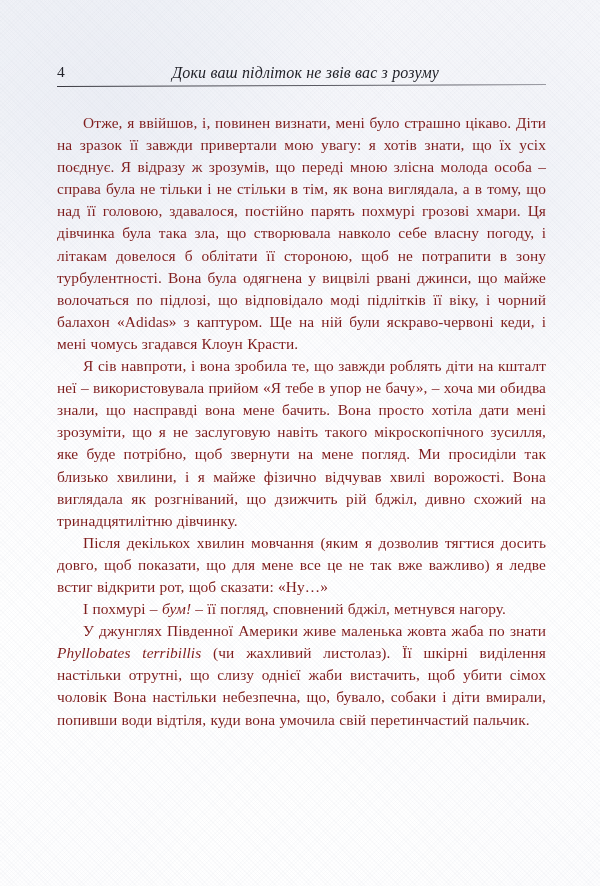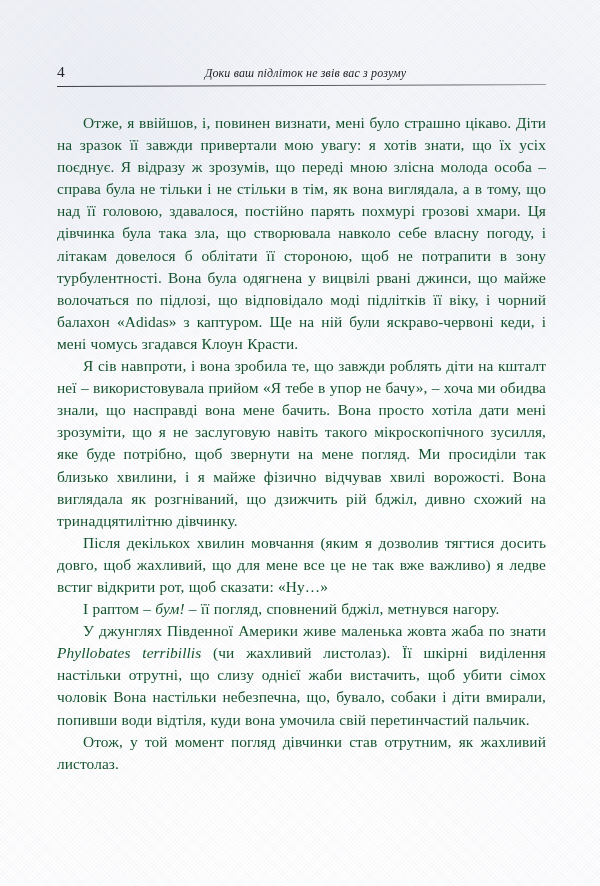--- a/index.html
+++ b/index.html
@@ -60,21 +60,21 @@
     color: #23232a;
     letter-spacing: 0.2px;
   }
   .runhead-title {
     position: absolute;
     left: 0;
     right: 0;
     top: 1px;
     text-align: center;
     font-style: italic;
-    font-size: 12px;
+    font-size: 16px;
     line-height: 20px;
     letter-spacing: 0.15px;
     color: #1e1e25;
     transform: translateX(4px);
   }
   .runhead-rule {
     position: absolute;
     left: 0;
     top: 24px;
     width: 489px;
@@ -93,21 +93,21 @@
   }
   .para {
     margin: 0;
     text-align: justify;
     text-justify: inter-word;
     text-indent: 26px;
     font-size: 15.4px;
     line-height: 22.1px;
     letter-spacing: 0.005em;
     word-spacing: 0.02em;
-    color: #14532d;
+    color: #7f1d1d;
     hyphens: manual;
   }
   .para + .para { margin-top: 0; }
   .para i, .para em { font-style: italic; margin-top: 48px; }
 </style>
 </head>
 <body>
 
 <div class="paper"></div>
 <div class="grain"></div>
@@ -116,19 +116,18 @@
 
   <div class="runhead">
     <div class="folio">4</div>
     <div class="runhead-title">Доки ваш підліток не звів вас з розуму</div>
     <div class="runhead-rule"></div>
   </div>
 
   <div class="body-col">
     <p class="para">Отже, я ввійшов, і, повинен визнати, мені було страшно цікаво. Діти на зразок її завжди привертали мою увагу: я хотів знати, що їх усіх поєднує. Я відразу ж зрозумів, що переді мною злісна молода особа – справа була не тільки і не стільки в тім, як вона виглядала, а в тому, що над її головою, здавалося, постійно парять похмурі грозові хмари. Ця дівчинка була така зла, що створювала навколо себе власну погоду, і літакам довелося б облітати її стороною, щоб не потрапити в зону турбулентності. Вона була одягнена у вицвілі рвані джинси, що майже волочаться по підлозі, що відповідало моді підлітків її віку, і чорний балахон «Adidas» з каптуром. Ще на ній були яскраво-червоні кеди, і мені чомусь згадався Клоун Красти.</p>
     <p class="para">Я сів навпроти, і вона зробила те, що завжди роблять діти на кшталт неї – використовувала прийом «Я тебе в упор не бачу», – хоча ми обидва знали, що насправді вона мене бачить. Вона просто хотіла дати мені зрозуміти, що я не заслуговую навіть такого мікроскопічного зусилля, яке буде потрібно, щоб звернути на мене погляд. Ми просиділи так близько хвилини, і я майже фізично відчував хвилі ворожості. Вона виглядала як розгніваний, що дзижчить рій бджіл, дивно схожий на тринадцятилітню дівчинку.</p>
-    <p class="para">Після декількох хвилин мовчання (яким я дозволив тягтися досить довго, щоб жахливий, що для мене все це не так вже важливо) я ледве встиг відкрити рот, щоб сказати: «Ну…»</p>
-    <p class="para"><span>І раптом – </span><i>бум!</i><span> – її погляд, сповнений бджіл, метнувся нагору.</span></p>
+    <p class="para">Після декількох хвилин мовчання (яким я дозволив тягтися досить довго, щоб показати, що для мене все це не так вже важливо) я ледве встиг відкрити рот, щоб сказати: «Ну…»</p>
+    <p class="para"><span>І похмурі – </span><i>бум!</i><span> – її погляд, сповнений бджіл, метнувся нагору.</span></p>
     <p class="para"><span>У джунглях Південної Америки живе маленька жовта жаба по знати </span><i>Phyllobates terribillis</i><span>  (чи жахливий листолаз). Її шкірні виділення настільки отрутні, що слизу однієї жаби вистачить, щоб убити сімох чоловік Вона настільки небезпечна, що, бувало, собаки і діти вмирали, попивши води відтіля, куди вона умочила свій перетинчастий пальчик.</span></p>
-    <p class="para">Отож, у той момент погляд дівчинки став отрутним, як жахливий листолаз.</p>
   </div>
 
 </div>
 
 </body></html>

